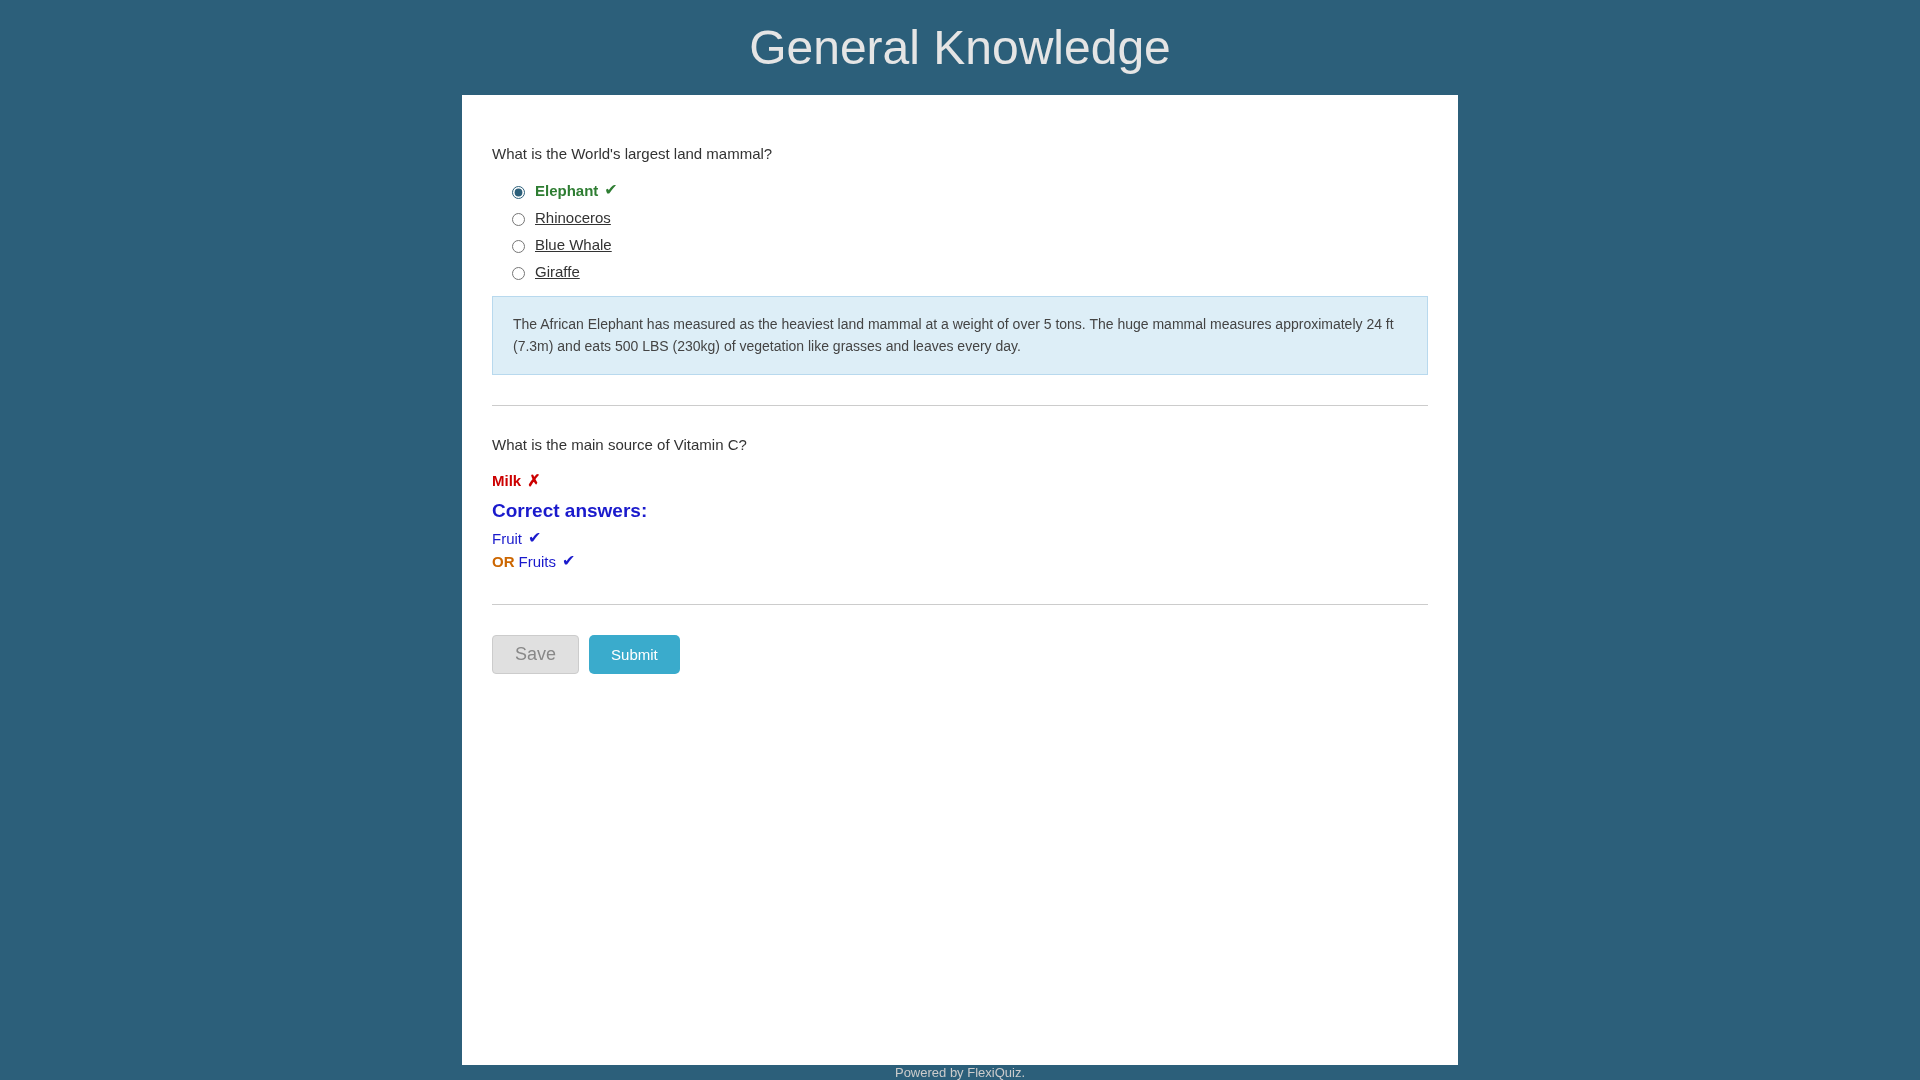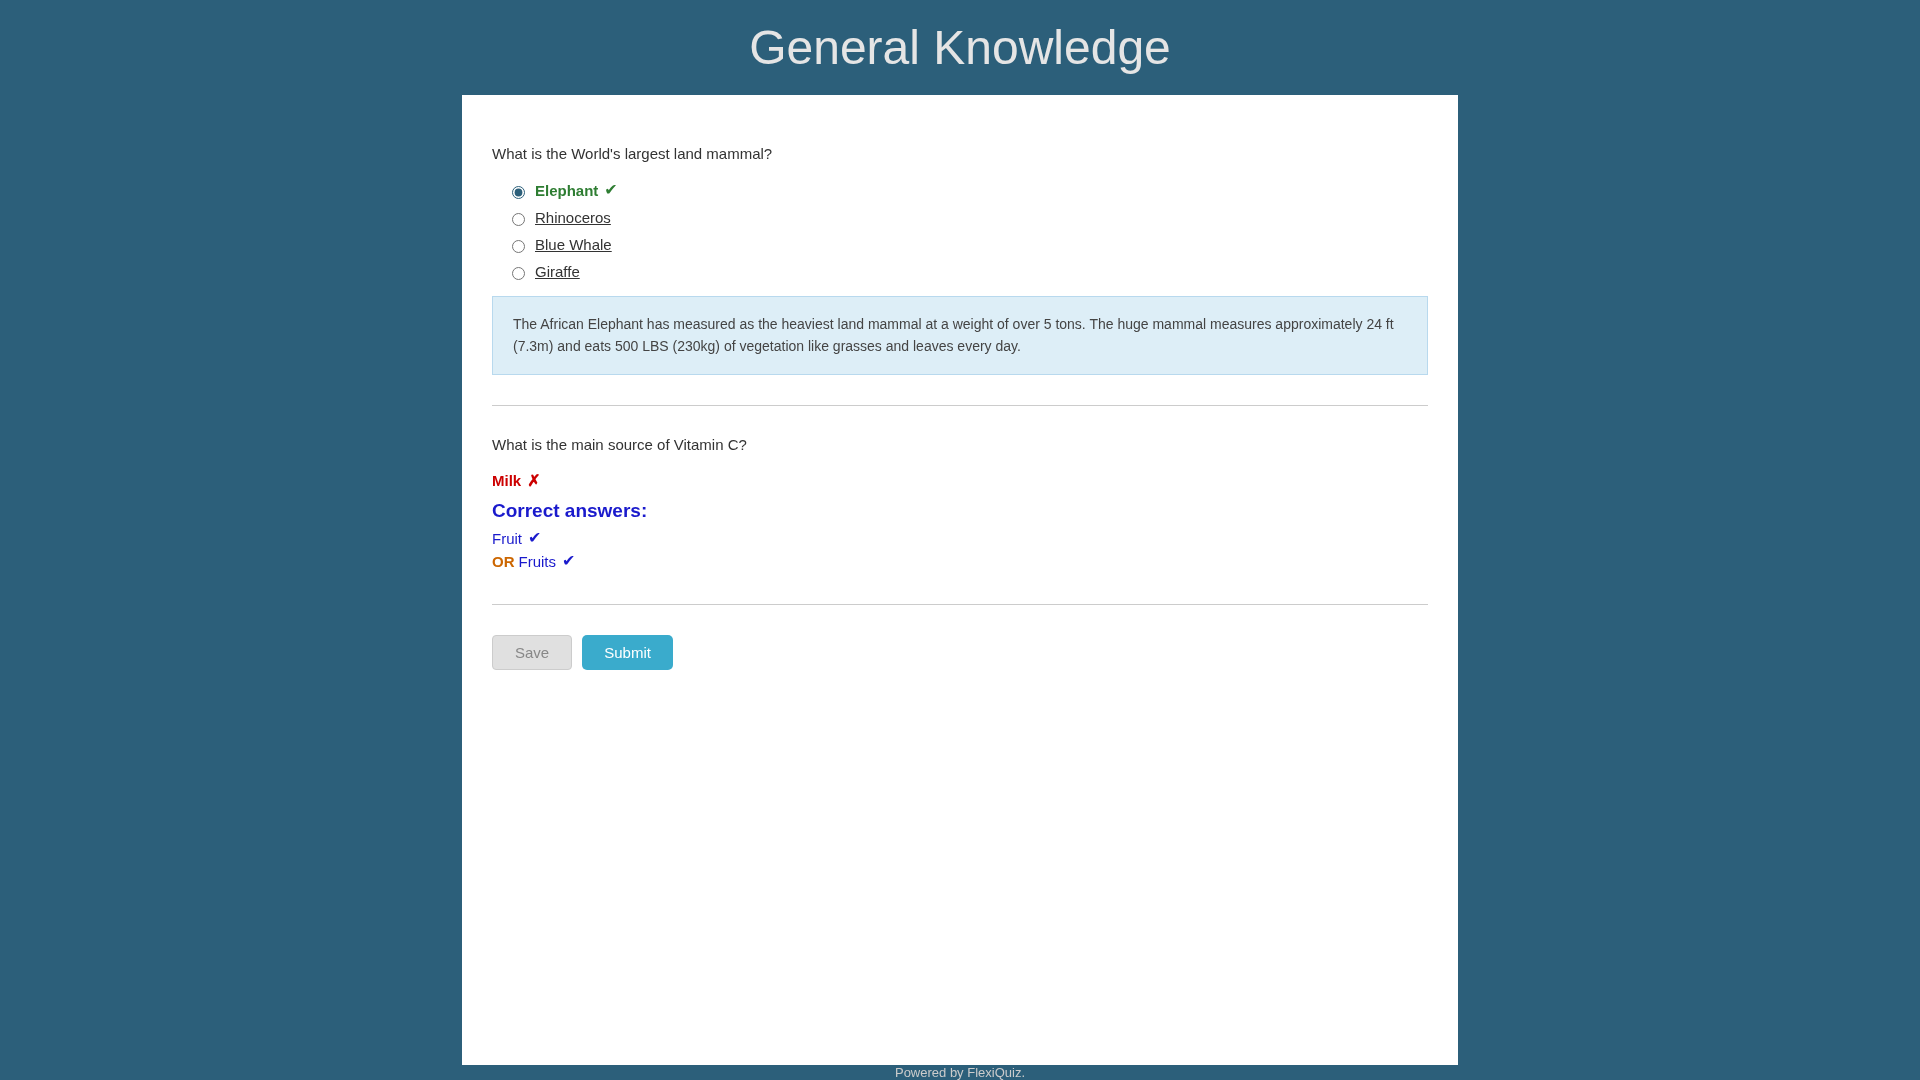--- a/index.html
+++ b/index.html
@@ -145,21 +145,21 @@
       display: flex;
       gap: 10px;
       padding: 20px 0 0 0;
     }
 
     .btn-save {
       background-color: #e0e0e0;
       color: #888;
       border: 1px solid #ccc;
       padding: 8px 22px;
-      font-size: 15px;
+      font-size: 18px;
       border-radius: 4px;
       cursor: pointer;
     }
 
     .btn-submit {
       background-color: #3aabcc;
       color: #ffffff;
       border: none;
       padding: 8px 22px;
       font-size: 15px;

